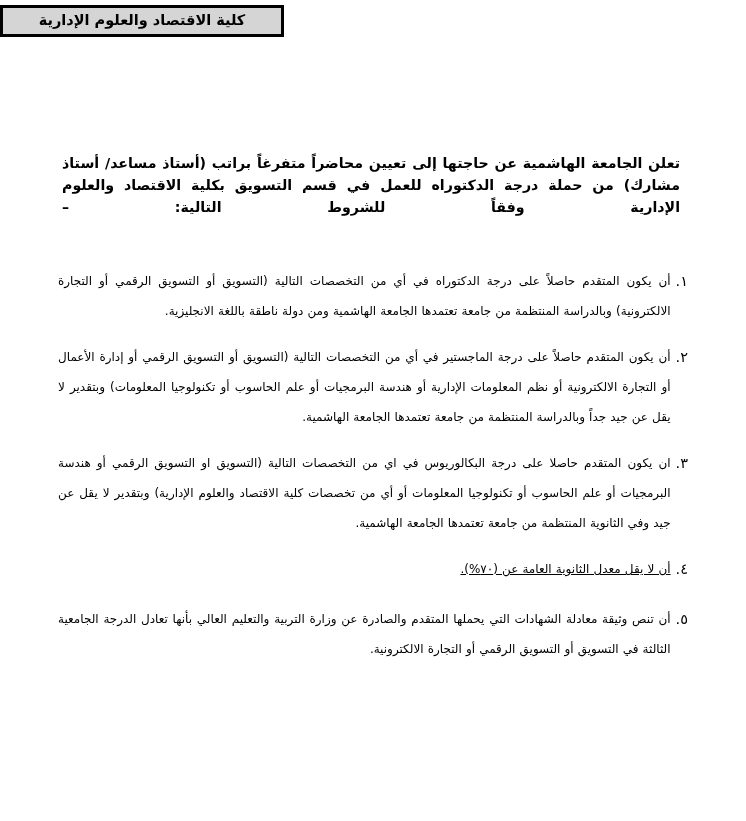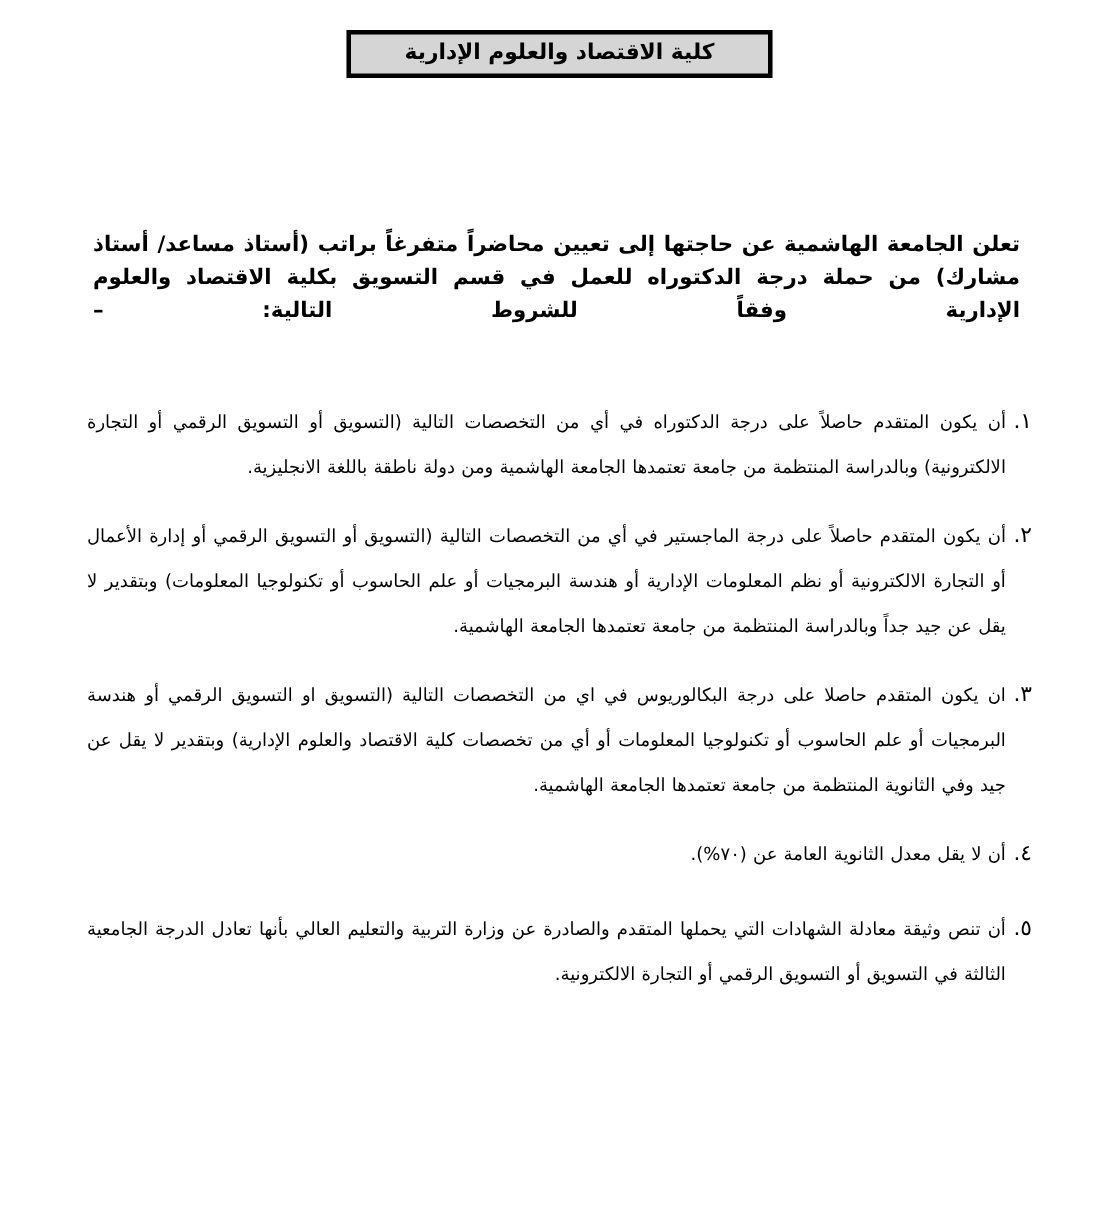--- a/index.html
+++ b/index.html
@@ -20,25 +20,25 @@
   .page {
     position: relative;
     width: 746px;
     height: 821px;
     background: #ffffff;
   }
 
   
   .header-wrap {
     position: absolute;
-    top: 20px;
+    top: 5px;
     left: 0;
     width: 746px;
     display: flex;
-    justify-content: center;
+    justify-content: flex-end;
   }
   .header-box {
     box-sizing: border-box;
     width: 284px;
     min-height: 31px;
     background: #d5d5d5;
     border: 3px solid #000000;
     display: flex;
     align-items: center;
     justify-content: center;
@@ -118,20 +118,21 @@
   
   .cond-text.justify-all {
     text-align: justify;
   }
 
   
   .cond-text.single {
     text-align: right;
     text-align-last: right;
     white-space: nowrap;
+    text-decoration: underline;
   }
 
   
   .condition.short {
     justify-content: flex-start;
     margin-bottom: 20px;
   }
   .condition.short .cond-text.single {
     flex: 0 0 auto;
   }

